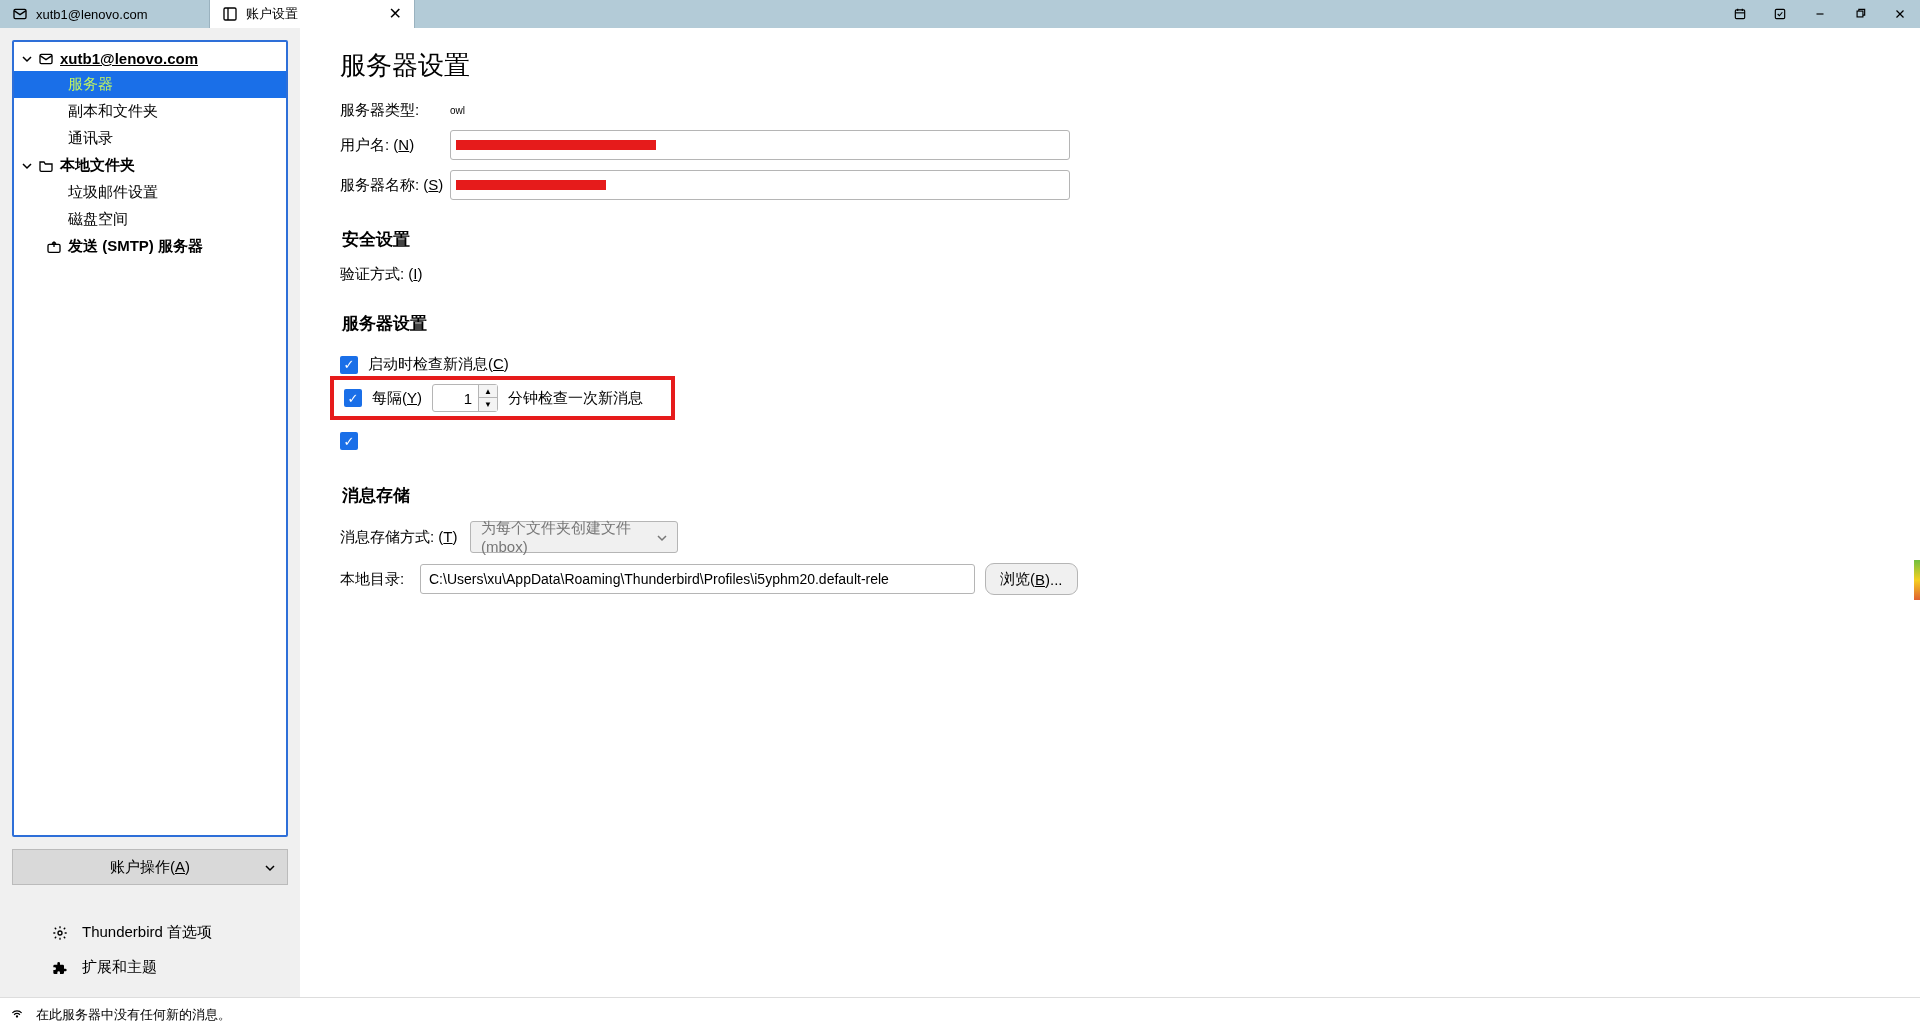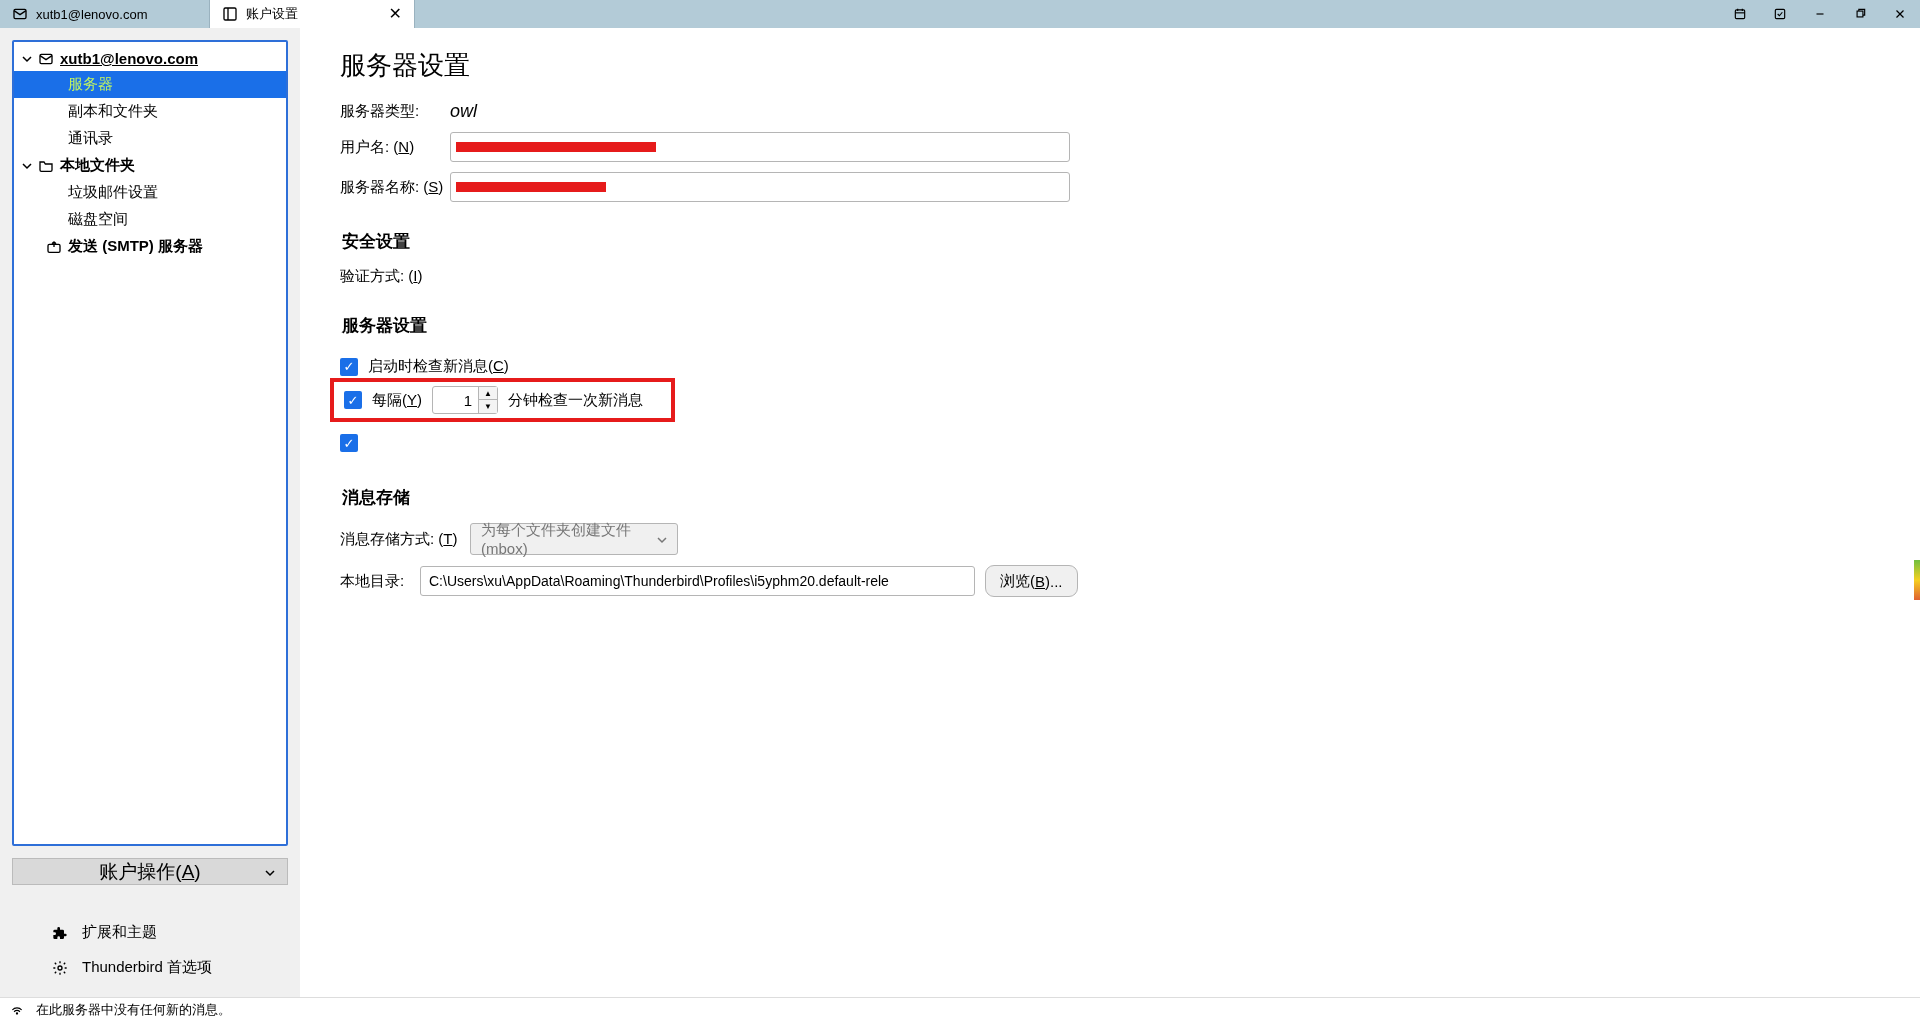--- a/index.html
+++ b/index.html
@@ -20,52 +20,52 @@
 
 .main { flex: 1; display: flex; min-height: 0; }
 .sidebar { width: 300px; background: #f0f0f0; display: flex; flex-direction: column; padding: 12px; }
 .tree { border: 2px solid #2e6fd8; background: #fff; border-radius: 2px; flex: 1; padding: 4px 0; }
 .tree-row { display: flex; align-items: center; gap: 6px; padding: 4px 8px; white-space: nowrap; font-size: 15px; }
 .tree-row.bold { font-weight: 700; }
 .tree-row.selected { background: #1a6fe8; color: #bef264; }
 .tree-row .indent1 { width: 18px; }
 .tree-row .indent2 { width: 40px; }
 .underlined { text-decoration: underline; }
-.actions-btn { margin-top: 12px; height: 27px; background: #d9d9d9; border: 1px solid #bbb; display: flex; align-items: center; justify-content: center; gap: 8px; font-size: 19px; position: relative; }
+.actions-btn { margin-top: 12px; height: 36px; background: #d9d9d9; border: 1px solid #bbb; display: flex; align-items: center; justify-content: center; gap: 8px; font-size: 15px; position: relative; }
 .actions-btn .mnemonic { text-decoration: underline; }
 .actions-btn .chev { position: absolute; right: 12px; }
 .bottom-links { margin-top: 30px; padding-left: 40px; }
 .bottom-link { display: flex; align-items: center; gap: 14px; padding: 8px 0; font-size: 15px; }
 
 
 .content { flex: 1; padding: 20px 40px; overflow: auto; }
 h1 { font-size: 26px; font-weight: 400; margin-bottom: 18px; }
 .row { display: flex; align-items: center; margin-bottom: 10px; }
 .label { width: 110px; font-size: 15px; }
 .mnemonic { text-decoration: underline; }
-.static-val { font-size: 18px; font-style: italic; }
+.static-val { font-size: 10px; }
 .text-input { width: 620px; height: 30px; border: 1px solid #b5b5b5; border-radius: 3px; padding: 0 8px; font-size: 14px; }
 .redact { position: absolute; height: 10px; background: #e61b1b; }
 .input-wrap { position: relative; display: inline-block; }
 h2 { font-size: 17px; font-weight: 700; margin: 28px 2px 14px; }
 .select { width: 345px; height: 32px; border: 1px solid #b5b5b5; border-radius: 3px; background: #fff; display: flex; align-items: center; padding: 0 10px; font-size: 15px; position: relative; }
 .select .chev { position: absolute; right: 10px; }
 .checkbox-row { display: flex; align-items: center; gap: 10px; padding: 6px 0; font-size: 15px; }
 .chk { width: 18px; height: 18px; background: #1a6fe8; border-radius: 2px; display: flex; align-items: center; justify-content: center; color: #fff; font-size: 13px; flex-shrink: 0; }
 .numbox { display: flex; align-items: center; border: 1px solid #b5b5b5; border-radius: 3px; height: 28px; }
 .numbox input { width: 45px; border: none; text-align: right; padding-right: 6px; font-size: 15px; outline: none; }
 .spinners { display: flex; flex-direction: column; border-left: 1px solid #b5b5b5; }
 .spin { width: 18px; height: 13px; display: flex; align-items: center; justify-content: center; font-size: 8px; border-bottom: 1px solid #b5b5b5; background: #f4f4f4; }
 .spin:last-child { border-bottom: none; }
 .highlight-box { border: 4px solid #e61b1b; padding: 4px 10px; margin: -4px -10px; display: inline-flex; align-items: center; gap: 10px; width: 345px; }
 .select.disabled { background: #f0f0f0; color: #777; }
 .browse-btn { height: 32px; padding: 0 14px; border: 1px solid #b5b5b5; background: #f0f0f0; border-radius: 9px; font-size: 15px; display: flex; align-items: center; }
 
 
-.statusbar { height: 24px; background: #fff; border-top: 1px solid #ddd; display: flex; align-items: center; padding: 8px 10px; gap: 12px; font-size: 13px; }
+.statusbar { height: 24px; background: #fff; border-top: 1px solid #ddd; display: flex; padding: 8px 10px; gap: 12px; font-size: 13px; }
 .wifi-icon { width: 14px; height: 14px; }
 
 .chev-svg { width: 10px; height: 10px; }
 .icon16 { width: 16px; height: 16px; flex-shrink: 0; }
 .accent-bar { position: fixed; right: 0; top: 560px; width: 6px; height: 40px; background: linear-gradient(#6fbf3f,#f5d020,#e06030); }
 </style>
 </head>
 <body>
 
 <div class="titlebar">
@@ -173,31 +173,31 @@
       </div>
     </div>
     <div class="actions-btn">
       <span><span>账户操作(</span><span class="mnemonic">A</span><span>)</span></span>
       <span class="chev"><svg class="chev-svg" viewBox="0 0 10 10">
             <path d="M1 3l4 4 4-4" fill="none" stroke="#000" stroke-width="1.5"></path>
           </svg></span>
     </div>
     <div class="bottom-links">
       <div class="bottom-link">
+        <svg class="icon16" viewBox="0 0 24 24" fill="none" stroke="#000" stroke-width="2">
+            <circle cx="12" cy="12" r="3"></circle>
+            <path d="M12 2v3M12 19v3M4.2 4.2l2.1 2.1M17.7 17.7l2.1 2.1M2 12h3M19 12h3M4.2 19.8l2.1-2.1M17.7 6.3l2.1-2.1"></path>
+          </svg>
+        <span>Thunderbird 首选项</span>
+      </div>
+      <div class="bottom-link">
         <svg class="icon16" viewBox="0 0 24 24" fill="#000">
             <path d="M10 3a2 2 0 012 2v2h4a2 2 0 012 2v4h2a2 2 0 110 4h-2v2a2 2 0 01-2 2h-4v-2a2 2 0 10-4 0v2H4a2 2 0 01-2-2v-4h2a2 2 0 100-4H2V9a2 2 0 012-2h4V5a2 2 0 012-2z"></path>
           </svg>
         <span>扩展和主题</span>
-      </div>
-      <div class="bottom-link">
-        <svg class="icon16" viewBox="0 0 24 24" fill="none" stroke="#000" stroke-width="2">
-            <circle cx="12" cy="12" r="3"></circle>
-            <path d="M12 2v3M12 19v3M4.2 4.2l2.1 2.1M17.7 17.7l2.1 2.1M2 12h3M19 12h3M4.2 19.8l2.1-2.1M17.7 6.3l2.1-2.1"></path>
-          </svg>
-        <span>Thunderbird 首选项</span>
       </div>
     </div>
   </div>
 
   <div class="content">
     <h1>服务器设置</h1>
 
     <div class="row">
       <div class="label">服务器类型:</div>
       <div class="static-val">owl</div>

